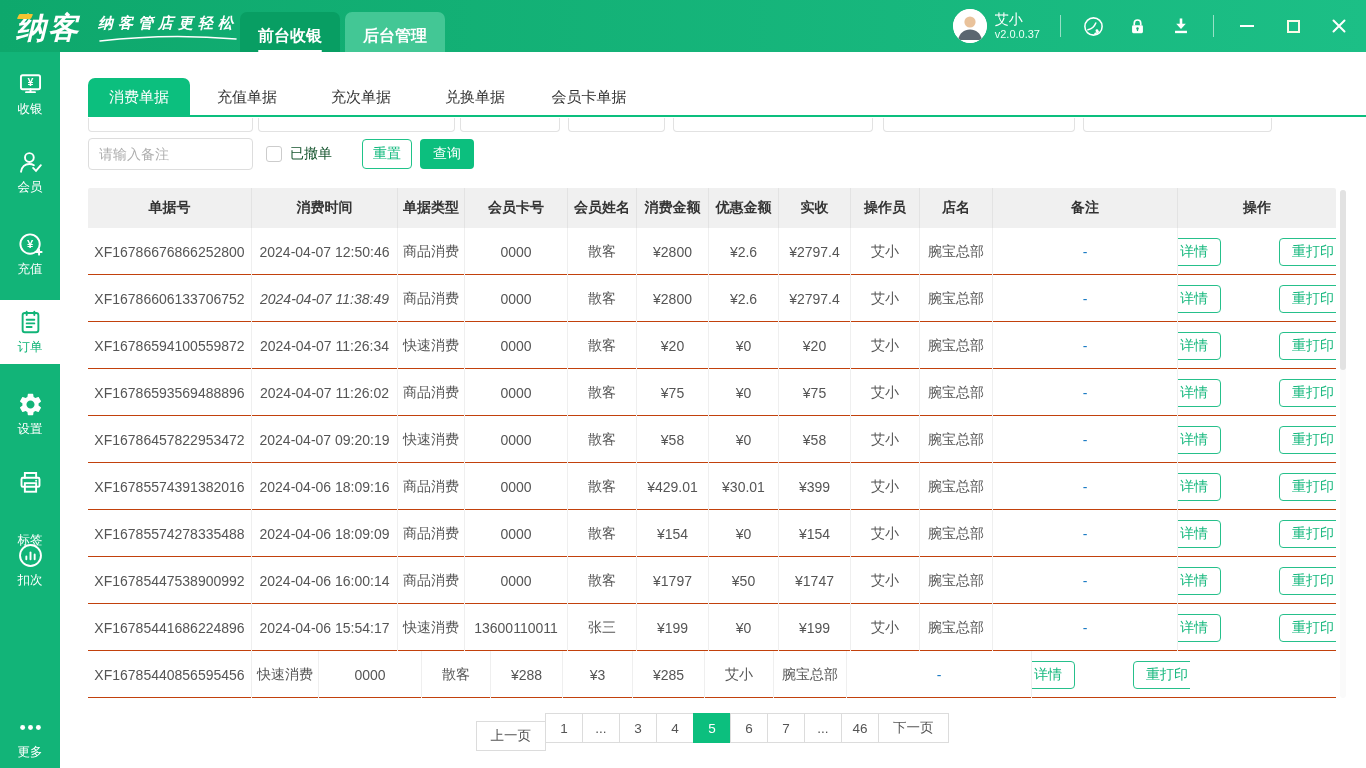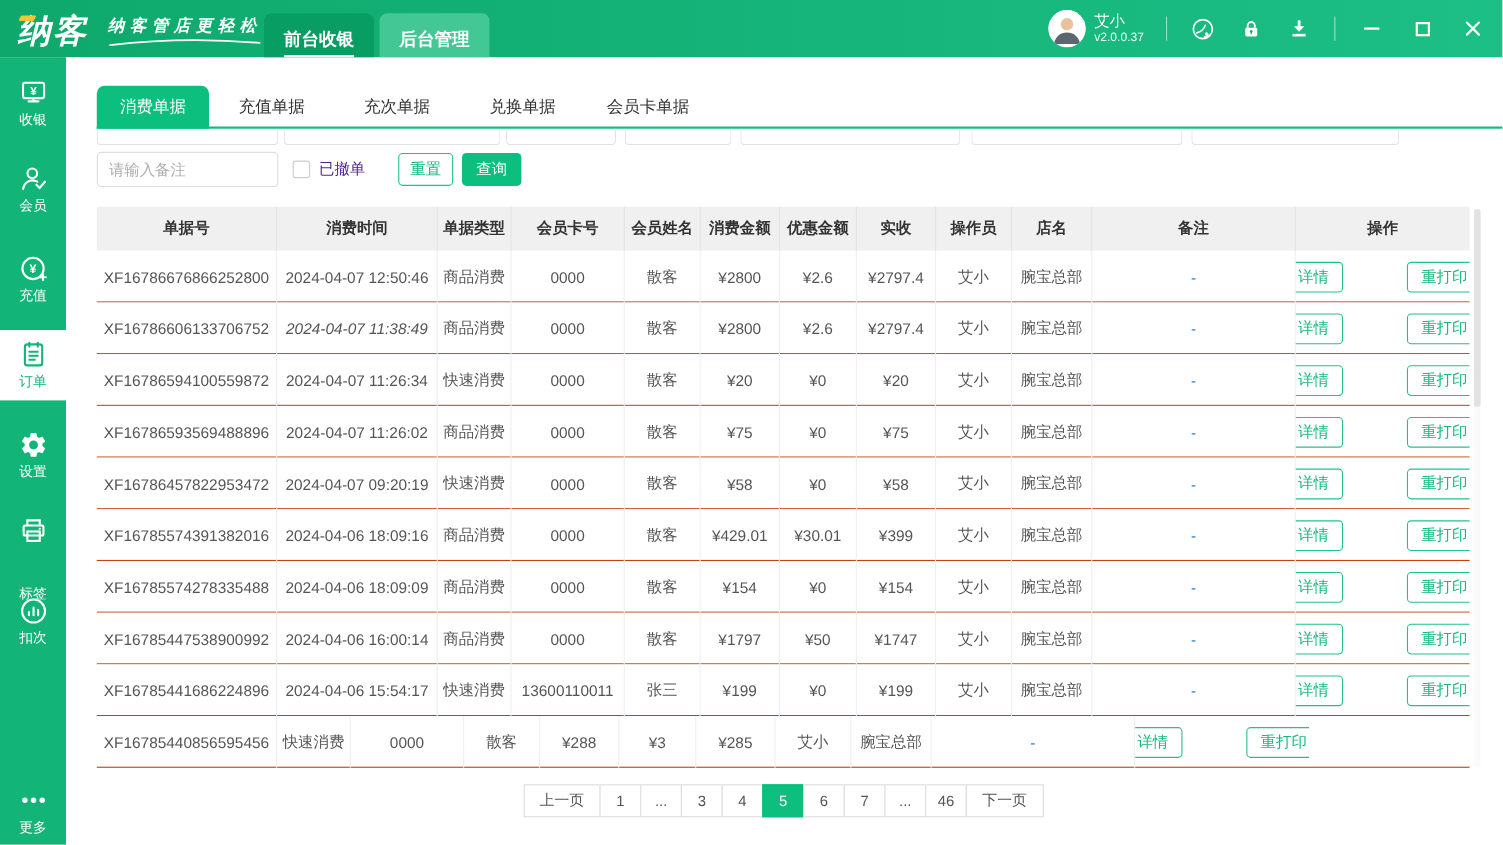--- a/index.html
+++ b/index.html
@@ -51,21 +51,21 @@
   .subtab-underline { position:absolute; left:28px; top:63px; right:0; height:2px; background:#0cbf7e; }
 
   .clipped-field { position:absolute; top:66px; height:14px; background:#fff; border:1px solid #e2e2e2; border-top:none; border-radius:0 0 4px 4px; }
 
   .filter-row { position:absolute; left:28px; top:86px; height:32px; display:flex; align-items:center; }
   .remark-input { width:165px; height:32px; border:1px solid #ddd; border-radius:4px; padding:0 10px; font-size:14px;
                   color:#555; outline:none; font-family:inherit; }
   .remark-input::placeholder { color:#aeaeae; }
   .chk-wrap { display:flex; align-items:center; margin-left:13px; gap:8px; }
   .chk-box { width:16px; height:16px; border:1px solid #ccc; border-radius:3px; background:#fff; cursor:pointer; }
-  .chk-label { font-size:14px; color:#4c1d95; }
+  .chk-label { font-size:14px; color:#14532d; }
   .btn-reset { margin-left:30px; width:50px; height:30px; border:1px solid #1fc389; border-radius:4px; background:#fff;
                color:#11b97d; font-size:14px; cursor:pointer; font-family:inherit; }
   .btn-search { margin-left:8px; width:54px; height:30px; border:none; border-radius:4px; background:#0cbf7e;
                 color:#fff; font-size:14px; cursor:pointer; font-family:inherit; }
 
   
   .table { position:absolute; left:28px; top:136px; width:1248px; }
   .thead { display:flex; background:#f0f0f0; height:40px; border-radius:2px 2px 0 0; }
   .th { display:flex; align-items:center; justify-content:center; font-weight:bold; color:#333; font-size:14px;
         border-right:1px solid #e3e3e3; height:40px; }
@@ -79,21 +79,21 @@
              cursor:pointer; font-family:inherit; padding:0 12px; }
   .btn-gap { display:inline-block; width:9px; }
 
   .scrollbar-track { position:absolute; left:1280px; top:138px; width:6px; height:508px; background:#fafafa; border-radius:3px; }
   .scrollbar-thumb { position:absolute; left:0; top:0; width:6px; height:180px; background:#e2e2e2; border-radius:3px; }
 
   
   .pagination { position:absolute; left:28px; top:661px; width:1248px; display:flex; justify-content:center; }
   .page-cell { min-width:38px; height:30px; padding:0 6px; border:1px solid #dcdcdc; margin-left:-1px; background:#fff;
                display:flex; align-items:center; justify-content:center; color:#555; font-size:13.5px; cursor:pointer; }
-  .page-cell:first-child { margin-left:0; padding:8px 14px; }
+  .page-cell:first-child { margin-left:0; padding:8px 14px;margin-top:8px; }
   .page-cell.next { padding:0 14px; }
   .page-cell.active { background:#0cbf7e; border-color:#0cbf7e; color:#fff; }
 </style>
 </head>
 <body>
 
 <div class="topbar">
   <div class="logo-wrap">
     <div class="logo-text">
       <span class="logo-accent"></span>

